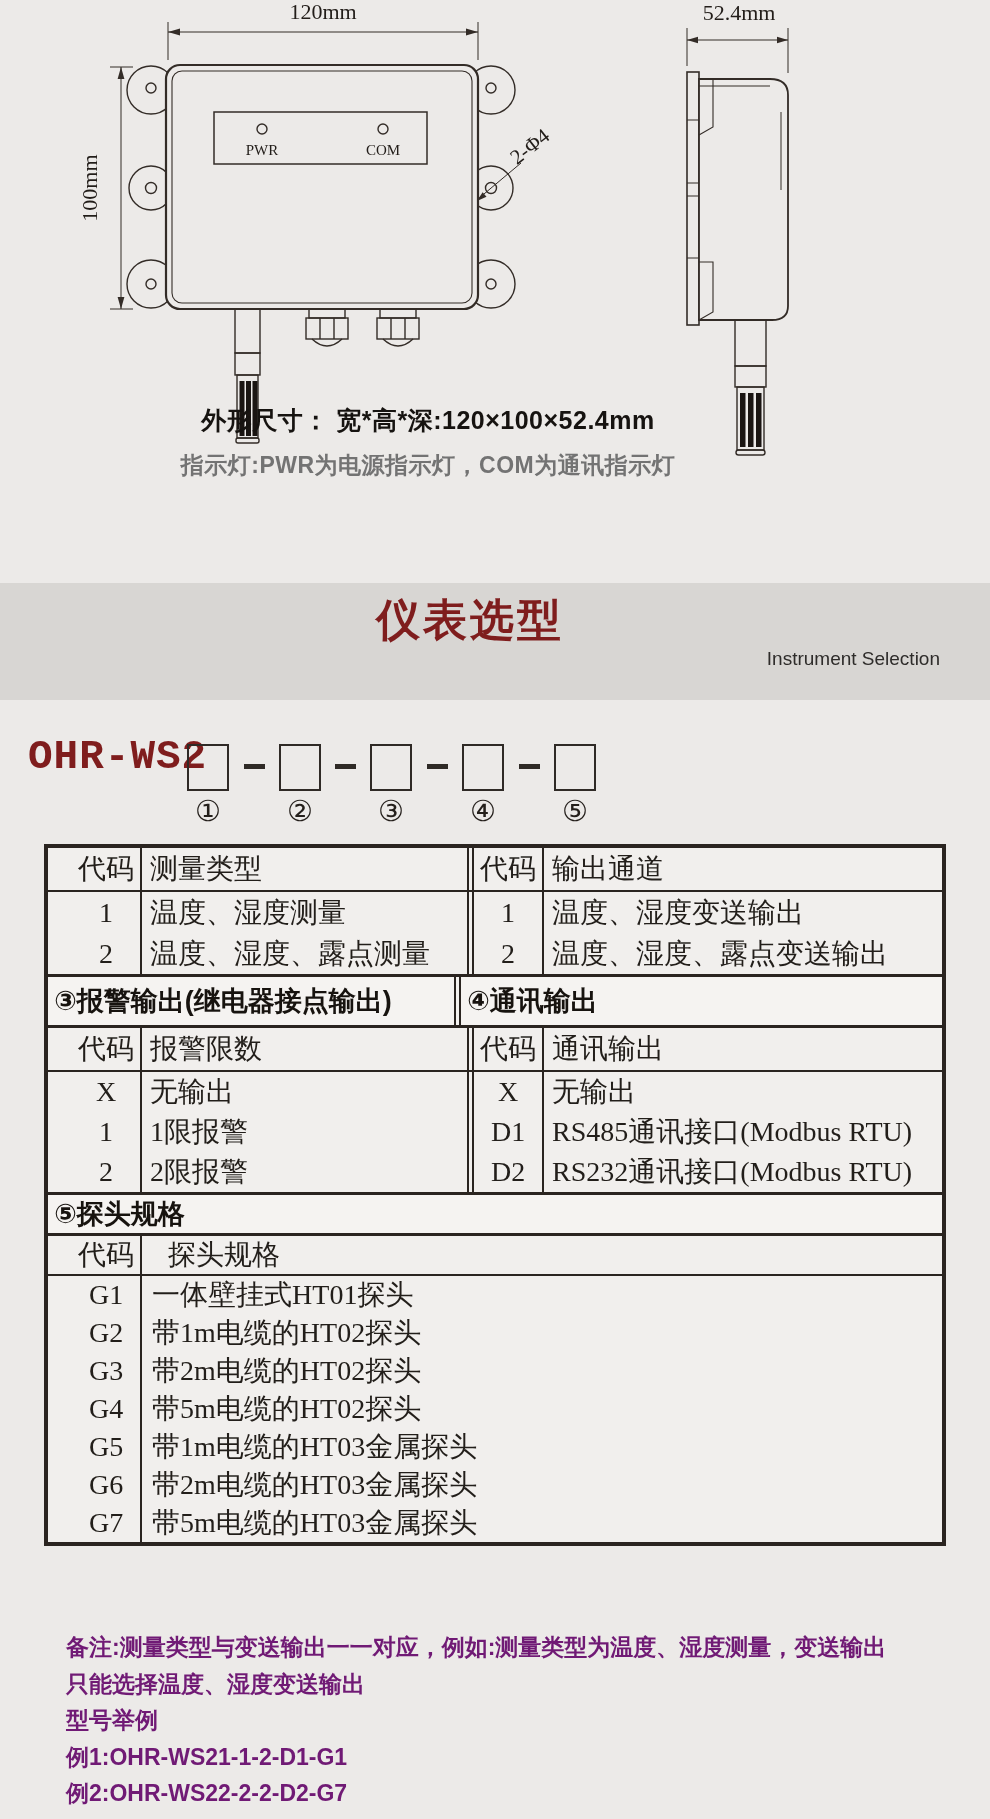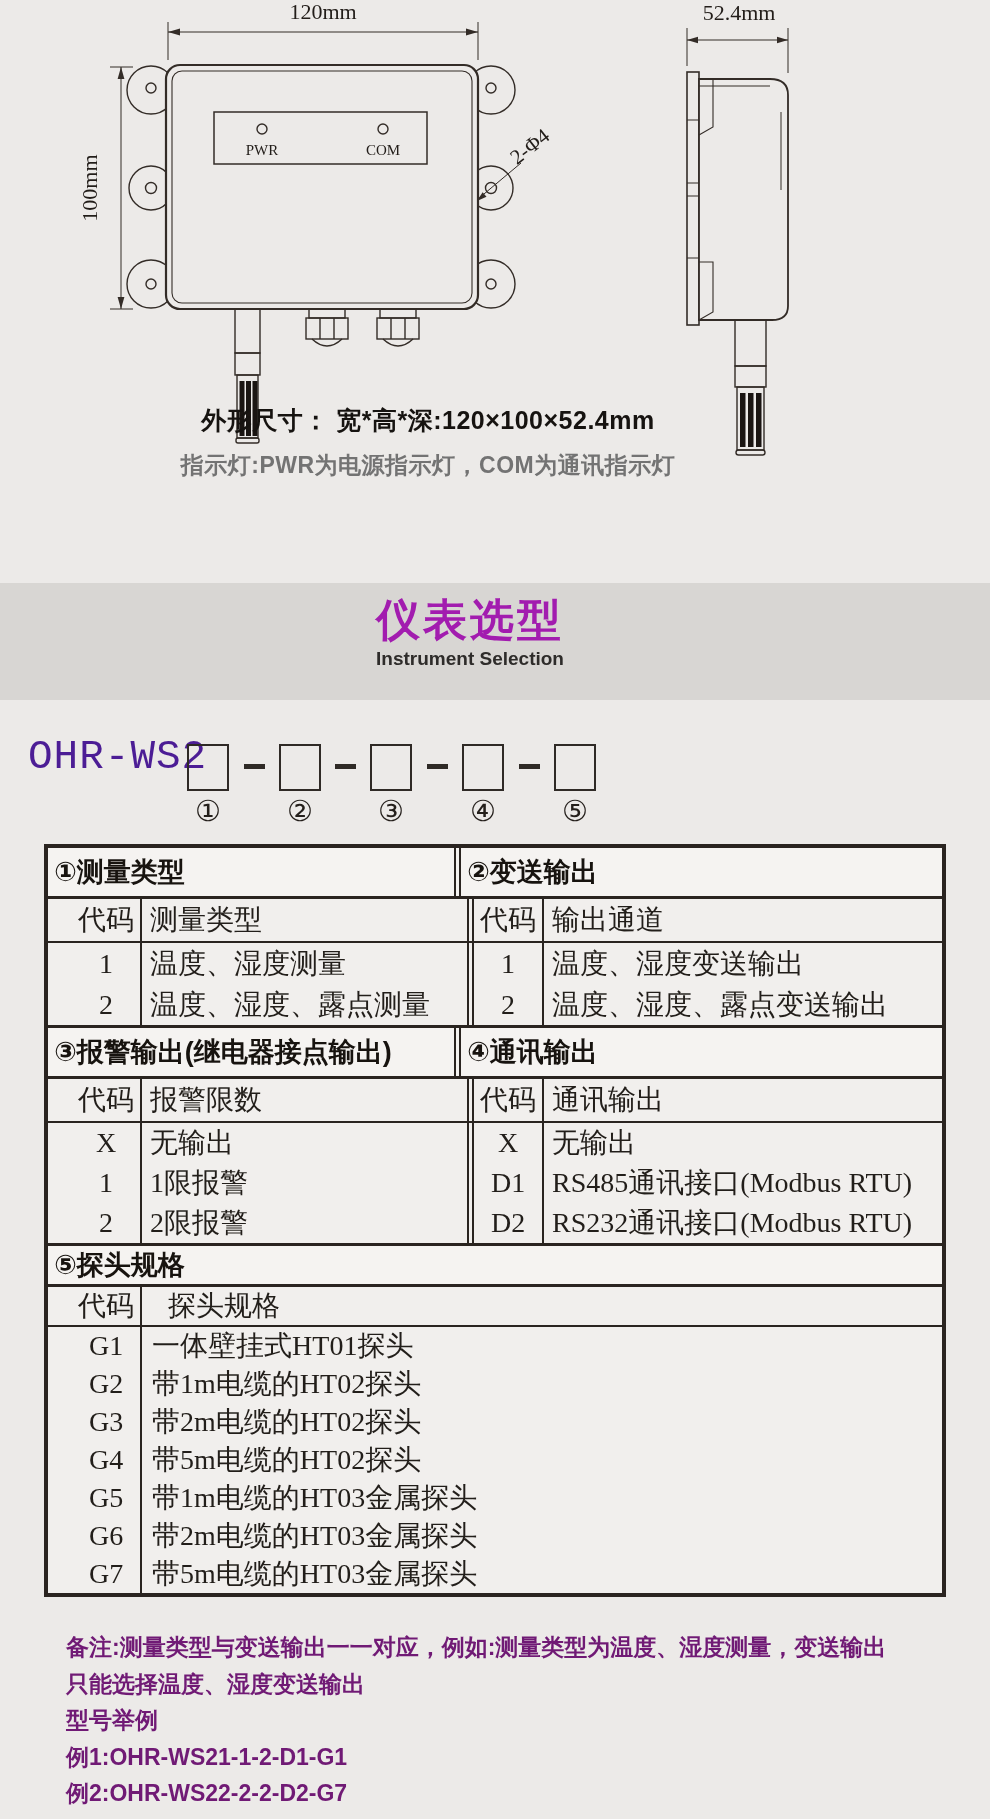--- a/index.html
+++ b/index.html
@@ -13,28 +13,28 @@
   
   #drawing{left:0;top:0;}
   
   .dim-note{left:0;top:404px;width:856px;text-align:center;
     font-size:25px;font-weight:bold;letter-spacing:.5px;color:#161310;}
   .led-note{left:0;top:450px;width:856px;text-align:center;
     font-size:23px;font-weight:bold;letter-spacing:.5px;color:#737373;}
   
   .band{left:0;top:583px;width:990px;height:117px;background:#D8D6D3;}
   .band-title{margin:8px 50px 0 0;text-align:center;
-    font-size:44px;font-weight:bold;letter-spacing:3px;color:#a21caf;}
-  .band-sub{margin:-2px 50px 4px 0;text-align:center;
-    font-size:19px;color:#2E2C2A;font-weight:bold;}
+    font-size:44px;font-weight:bold;letter-spacing:3px;color:#7f1d1d;}
+  .band-sub{margin:-2px 50px 4px 0;text-align:right;
+    font-size:19px;color:#2E2C2A;}
   
   .model{left:0;top:728px;width:990px;height:112px;}
   .model-prefix{position:absolute;left:28px;top:6px;
     font-family:"Liberation Mono","DejaVu Sans Mono",monospace;
-    font-weight:normal;font-size:41px;letter-spacing:1px;color:#4c1d95;}
+    font-weight:bold;font-size:41px;letter-spacing:1px;color:#7f1d1d;}
   .mbox{position:absolute;top:16px;width:38px;height:43px;
     border:2px solid #2F2A26;background:transparent;}
   .mdash{position:absolute;top:36px;width:21px;height:5px;background:#2F2A26;}
   .mnum{position:absolute;top:66px;transform:translateX(-50%);
     font-family:"DejaVu Sans",sans-serif;font-size:29px;color:#241F1B;}
   
   .stable{left:44px;top:844px;width:902px;box-sizing:border-box;
     border:4px solid #2A2420;background:#F1EFED;}
   .trow{display:flex;align-items:stretch;box-sizing:border-box;}
   .cell{box-sizing:border-box;display:flex;align-items:center;overflow:hidden;white-space:nowrap;}
@@ -203,24 +203,20 @@
   <div class="mdash" style="left:519px"></div>
   <span class="mnum" style="left:208px">①</span>
   <span class="mnum" style="left:300px">②</span>
   <span class="mnum" style="left:391px">③</span>
   <span class="mnum" style="left:483px">④</span>
   <span class="mnum" style="left:575px">⑤</span>
 </div>
 
 <div class="abs stable">
 
-  <div class="trow r-sec">
-    <div class="cell c-hl">①测量类型</div>
-    <div class="cell c-hr">②变送输出</div>
-  </div>
   <div class="trow r-sub serif">
     <div class="cell c-code">代码</div>
     <div class="cell c-d1">测量类型</div>
     <div class="cell c-code2">代码</div>
     <div class="cell c-d2">输出通道</div>
   </div>
   <div class="trow r-data serif">
     <div class="cell c-code">1</div>
     <div class="cell c-d1">温度、湿度测量</div>
     <div class="cell c-code2">1</div>

